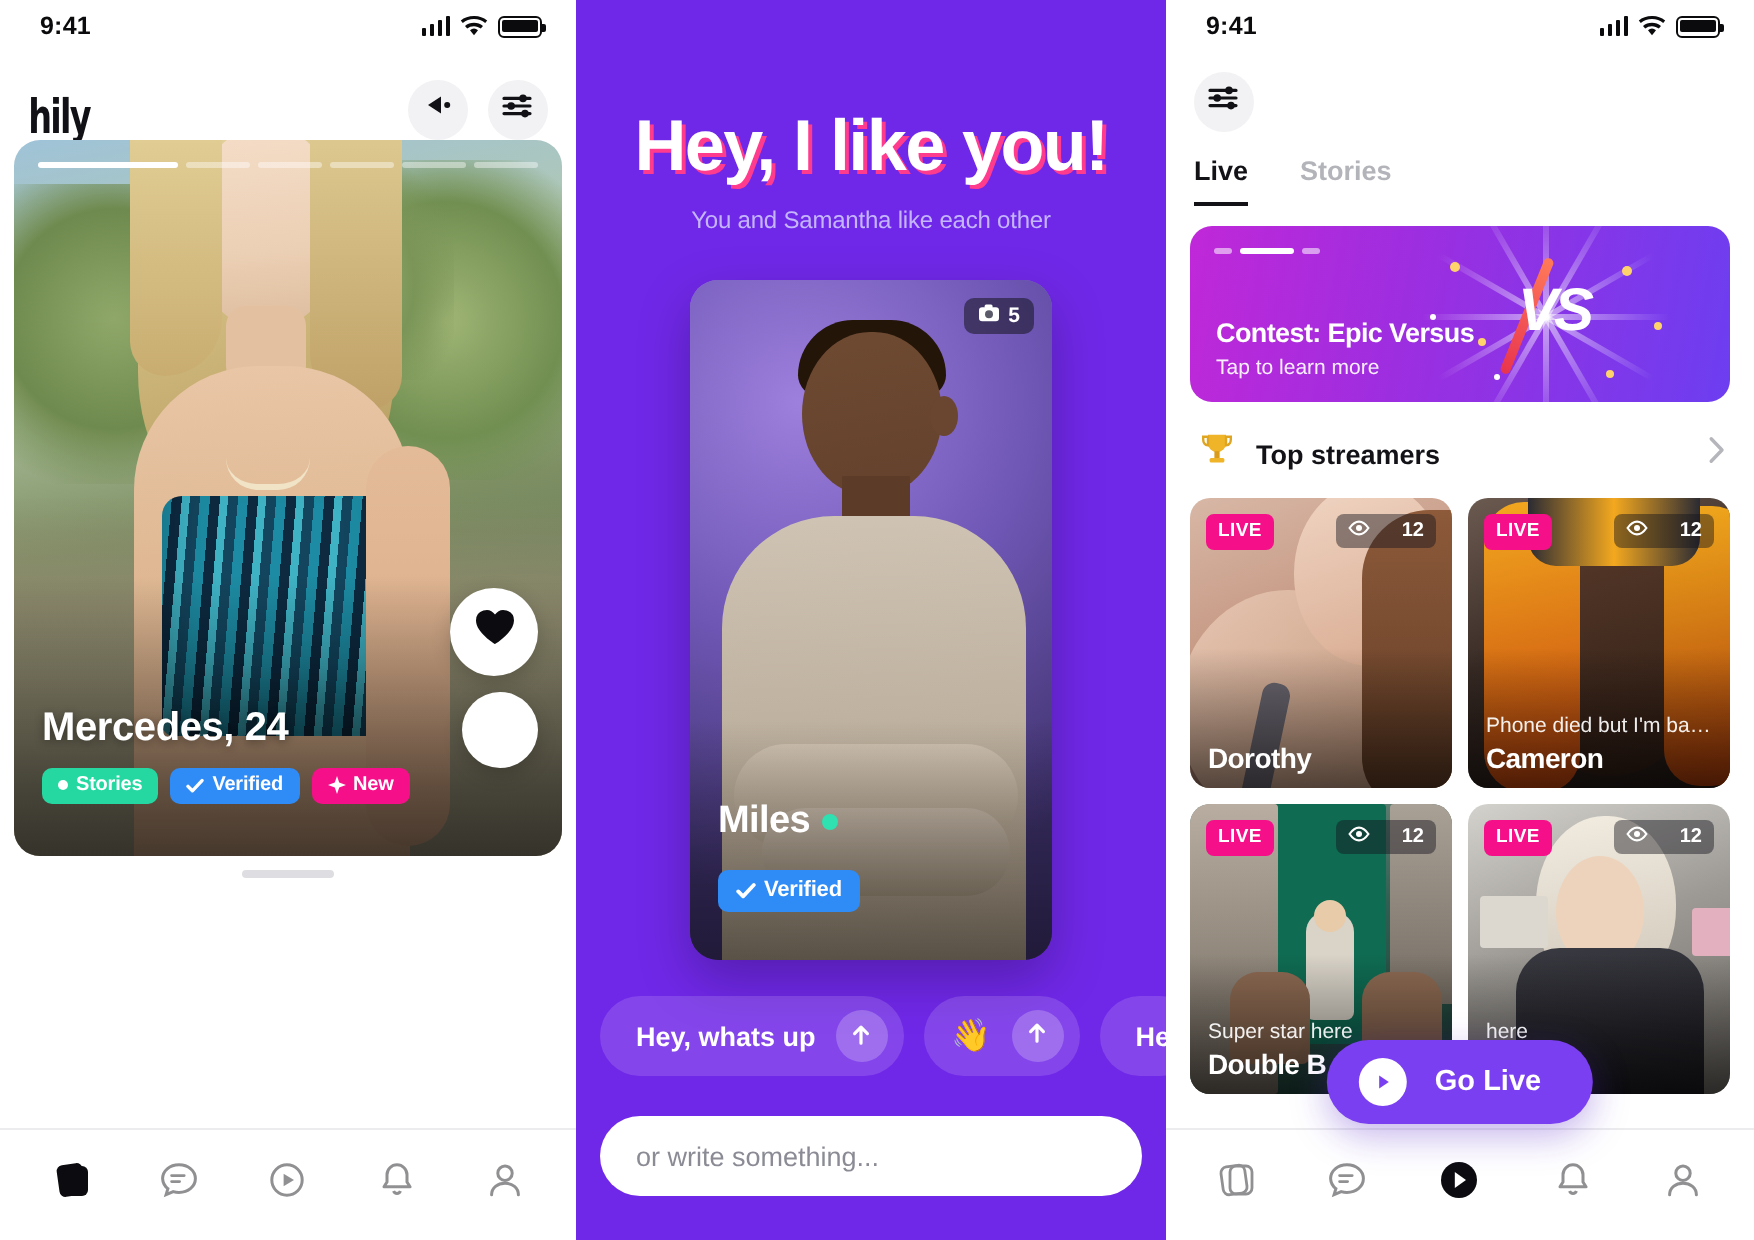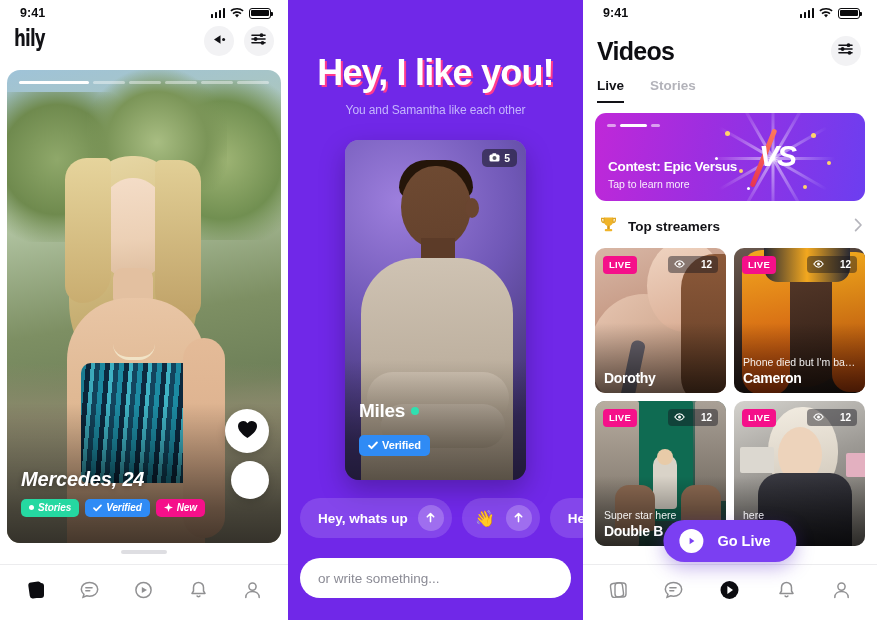--- a/index.html
+++ b/index.html
@@ -43,35 +43,34 @@
     border-radius: 3px; position: relative; padding: 1.3px;
   }
   .battery::after {
     content:""; position:absolute; right:-3.2px; top:3px;
     width:2px; height:4px; background: currentColor; border-radius: 0 1px 1px 0;
   }
   .battery i { display:block; height:100%; width:100%; background: currentColor; border-radius: 1px; }
 
   
   .p1-header {
-    height: 44px; display: flex; align-items: flex-start;
+    height: 44px; display: flex; align-items: flex-end;
     justify-content: space-between; padding: 0 14px 0 12px;
   }
   .logo { font-size: 19px; font-weight: 800; color: #121216; letter-spacing: -1px;
           font-family: "DejaVu Sans", sans-serif; transform: scaleY(1.25) scaleX(0.88); }
   .p1-actions { display: flex; gap: 10px; }
   .circ-btn {
     width: 30px; height: 30px; border-radius: 50%;
     background: #f2f2f4; display: flex; align-items: center; justify-content: center;
   }
   .card-wrap { padding: 0 7px; position: relative; }
   .swipe-card {
-    position: relative; height: 473px; border-radius: 13px; overflow: hidden;
+    position: relative; height: 358px; border-radius: 13px; overflow: hidden;
     background: linear-gradient(170deg,#9fc3d8 0%,#b6c9a8 28%,#7d8f63 52%,#6d7f58 68%,#8c8577 85%,#a89f8e 100%);
-    font-style: italic;
   }
   .photo-people {
     position:absolute; left:0; right:0; bottom:0; top:0;
   }
   .tree-1 { position:absolute; left:-10px; top:22px; width:150px; height:150px;
             background: radial-gradient(circle at 40% 45%, #8fa86a 0%, #6f8a4e 45%, rgba(110,135,78,0) 72%); }
   .tree-2 { position:absolute; right:-18px; top:10px; width:170px; height:160px;
             background: radial-gradient(circle at 55% 50%, #9fb575 0%, #718f51 48%, rgba(110,135,78,0) 73%); }
   .tree-3 { position:absolute; left:80px; top:0px; width:140px; height:120px;
             background: radial-gradient(circle at 50% 60%, #a8bd82 0%, #7b9558 50%, rgba(110,135,78,0) 75%); }
@@ -571,21 +570,20 @@
             <path d="M7 1.5c2.1 0 4.1.75 5.6 2l1-1.3A10.6 10.6 0 0 0 7 0C4.4 0 2 .9.4 2.2l1 1.3C2.9 2.25 4.9 1.5 7 1.5z" fill="currentColor"></path>
           </svg>
       </span>
       <span class="battery">
           <i></i>
         </span>
     </span>
   </div>
 
   <div class="p3-header">
-    <div class="p3-title">Videos</div>
     <div class="circ-btn">
       <span>
         <svg width="16" height="14" viewBox="0 0 16 14">
             <g stroke="#121216" stroke-width="1.6" stroke-linecap="round">
               <path d="M1 3.2h13M1 7h13M1 10.8h13"></path>
             </g>
             <circle cx="10.5" cy="3.2" r="1.9" fill="#121216"></circle>
             <circle cx="4.6" cy="7" r="1.9" fill="#121216"></circle>
             <circle cx="11.5" cy="10.8" r="1.9" fill="#121216"></circle>
           </svg>

